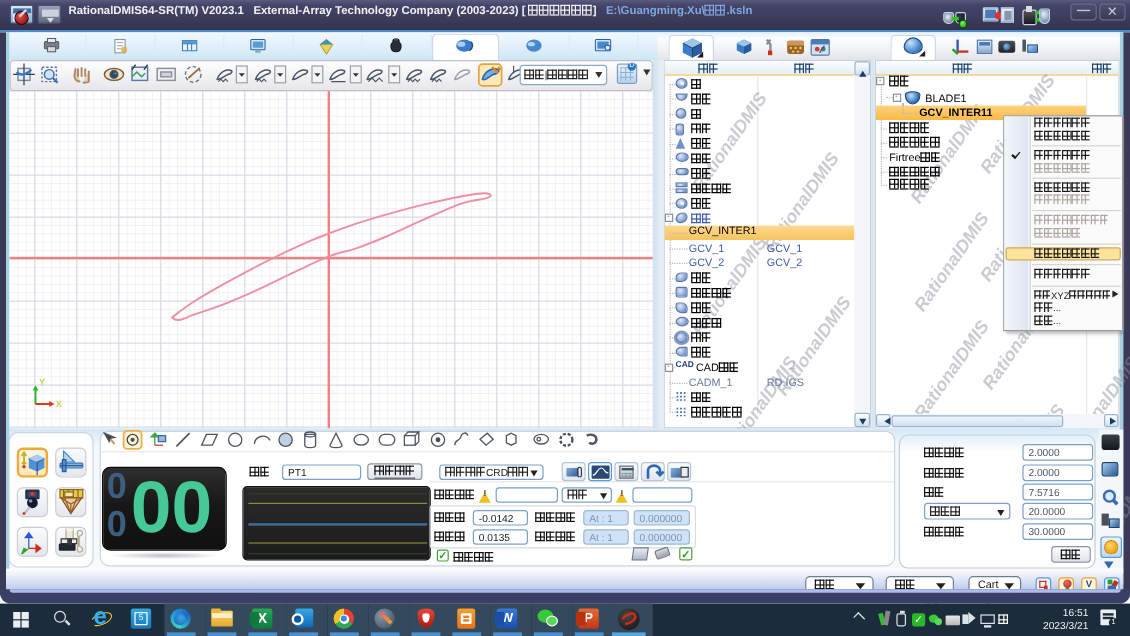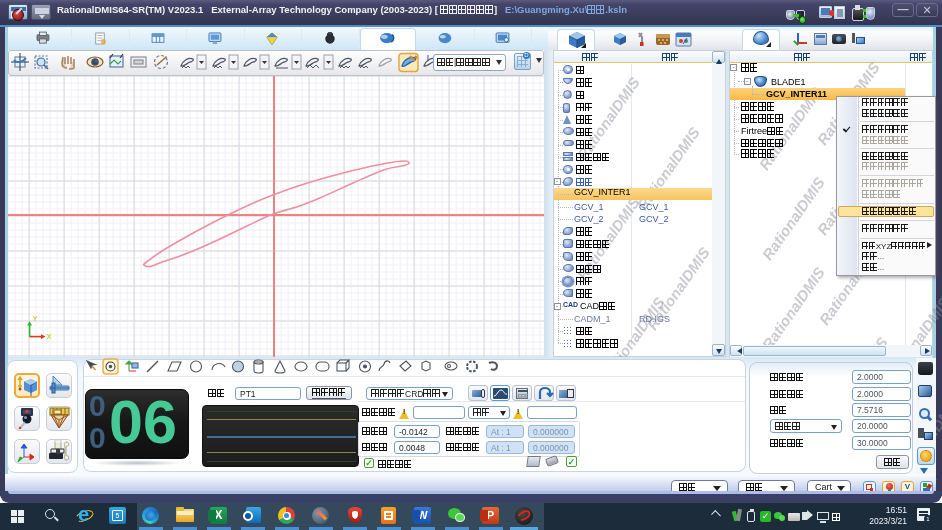--- a/index.html
+++ b/index.html
@@ -508,21 +508,21 @@
         <path d="M339 5l4-2 4 2v6l-4 2-4-2z"></path>
         <ellipse cx="368" cy="8" rx="6" ry="4"></ellipse>
         <circle cx="366" cy="8" r="1.5"></circle>
         <circle cx="389" cy="8.5" r="5" stroke-dasharray="2.5 1.5" stroke-width="2"></circle>
         <path d="M406 5c4-2 8 0 8 3s-3 5-6 3" stroke-width="2"></path>
       </g>
     </svg>
 <div class="a" style="left:85px;top:389px;width:104px;height:70px;background:linear-gradient(#2e2e2e,#181818 45%,#101010);border-radius:7px;border:1px solid #0a0a0a;overflow:hidden">
  <div class="a" style="left:3px;top:0px;font-size:30px;font-weight:bold;color:#3d5f7d;line-height:31px">0</div>
  <div class="a" style="left:3px;top:32px;font-size:30px;font-weight:bold;color:#3d5f7d;line-height:31px">0</div>
- <div class="a" style="left:23px;top:-3px;font-size:61px;font-weight:bold;color:#45c997;letter-spacing:0px">06</div>
+ <div class="a" style="left:23px;top:-3px;font-size:61px;font-weight:bold;color:#45c997;letter-spacing:0px">00</div>
 </div>
 <div class="a" style="left:90px;top:460px;width:94px;height:6px;background:radial-gradient(ellipse at center,rgba(120,130,140,.5),transparent 70%)"></div>
 
 <div class="a" style="left:202px;top:405px;width:157px;height:62px;background:linear-gradient(#2b2b2b,#1c1c1c);border-radius:4px;border:1px solid #111">
  <div class="a" style="left:4px;top:5px;width:149px;height:1px;background:#33402a"></div>
  <div class="a" style="left:4px;top:13px;width:149px;height:1px;background:#8a8a40"></div>
  <div class="a" style="left:4px;top:30px;width:149px;height:2px;background:#3e6e9e"></div>
  <div class="a" style="left:4px;top:46px;width:149px;height:1px;background:#8a8a40"></div>
  <div class="a" style="left:4px;top:55px;width:149px;height:1px;background:#33402a"></div>
 </div>
@@ -560,21 +560,21 @@
 <div class="a" style="left:513px;top:405px;width:0;height:0;border:5px solid transparent;border-bottom:9px solid #f0c020"></div>
     <div class="a" style="left:517px;top:408px;color:#222;font-size:7px;font-weight:bold">!</div>
 <div class="a" style="left:527px;top:405.5px;width:50px;height:13px;background:#fff;border:1px solid #7aa0c8;border-radius:3px;font-size:8.5px;color:#222;"></div>
 <div class="a" style="left:358px;top:421px;width:222px;height:36px;border:1px solid #d8dde4;border-radius:2px"></div>
 <div class="a" style="left:362px;top:426px;font-size:9px;color:#111"><i class="k"></i><i class="k"></i><i class="k"></i></div>
 <div class="a" style="left:394px;top:424.5px;width:46px;height:13px;background:#fff;border:1px solid #7aa0c8;border-radius:3px;font-size:8.5px;color:#222;line-height:12px;padding-left:4px">-0.0142</div>
 <div class="a" style="left:446px;top:426px;font-size:9px;color:#111"><i class="k"></i><i class="k"></i><i class="k"></i><i class="k"></i></div>
 <div class="a" style="left:486px;top:424.5px;width:38px;height:13px;background:#cfe2f6;border:1px solid #9ab8d8;border-radius:3px;font-size:8.5px;color:#7e95b2;line-height:12px;padding-left:4px">At : 1</div>
 <div class="a" style="left:528px;top:424.5px;width:47px;height:13px;background:#cfe2f6;border:1px solid #9ab8d8;border-radius:3px;font-size:8.5px;color:#7e95b2;line-height:12px;padding-left:4px">0.000000</div>
 <div class="a" style="left:362px;top:442px;font-size:9px;color:#111"><i class="k"></i><i class="k"></i><i class="k"></i></div>
-<div class="a" style="left:394px;top:440.5px;width:46px;height:13px;background:#fff;border:1px solid #7aa0c8;border-radius:3px;font-size:8.5px;color:#222;line-height:12px;padding-left:4px">0.0048</div>
+<div class="a" style="left:394px;top:440.5px;width:46px;height:13px;background:#fff;border:1px solid #7aa0c8;border-radius:3px;font-size:8.5px;color:#222;line-height:12px;padding-left:4px">0.0135</div>
 <div class="a" style="left:446px;top:442px;font-size:9px;color:#111"><i class="k"></i><i class="k"></i><i class="k"></i><i class="k"></i></div>
 <div class="a" style="left:486px;top:440.5px;width:38px;height:13px;background:#cfe2f6;border:1px solid #9ab8d8;border-radius:3px;font-size:8.5px;color:#7e95b2;line-height:12px;padding-left:4px">At : 1</div>
 <div class="a" style="left:528px;top:440.5px;width:47px;height:13px;background:#cfe2f6;border:1px solid #9ab8d8;border-radius:3px;font-size:8.5px;color:#7e95b2;line-height:12px;padding-left:4px">0.000000</div>
 <div class="a" style="left:364px;top:458px;width:10px;height:10px;background:#fff;border:1px solid #48a038;border-radius:2px;color:#38a028;font-size:9px;line-height:9px;text-align:center;font-weight:bold">✓</div>
 <div class="a" style="left:378px;top:459px;font-size:9px;color:#111"><i class="k"></i><i class="k"></i><i class="k"></i><i class="k"></i></div>
 <div class="a" style="left:527px;top:456px;width:13px;height:11px;background:linear-gradient(#e8ecf2,#b0bac8);border:1px solid #778;transform:skewX(-8deg)"></div>
 <div class="a" style="left:546px;top:457px;width:12px;height:8px;background:linear-gradient(#d8dce2,#98a0ac);border:1px solid #778;border-radius:2px;transform:rotate(-20deg)"></div>
 <div class="a" style="left:566px;top:456px;width:11px;height:11px;background:#fff;border:1px solid #48a038;border-radius:2px;color:#28a018;font-size:9px;line-height:10px;text-align:center;font-weight:bold">✓</div>
 <div class="a" style="left:749px;top:362px;width:164px;height:112px;background:linear-gradient(#e2eefa,#fff 14px);border:1px solid #c2ccd6;border-radius:8px"></div>
     <div class="a" style="left:770px;top:372px;font-size:9px;color:#111"><i class="k"></i><i class="k"></i><i class="k"></i><i class="k"></i></div>

